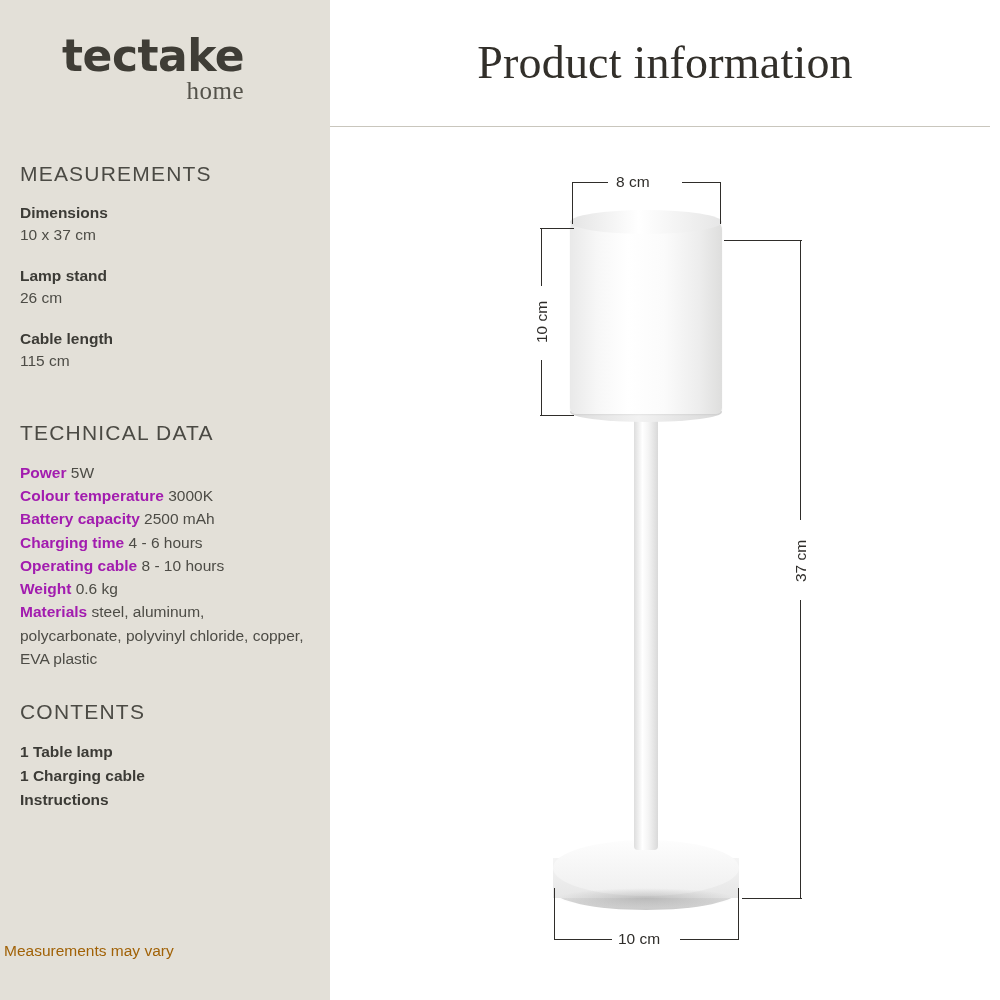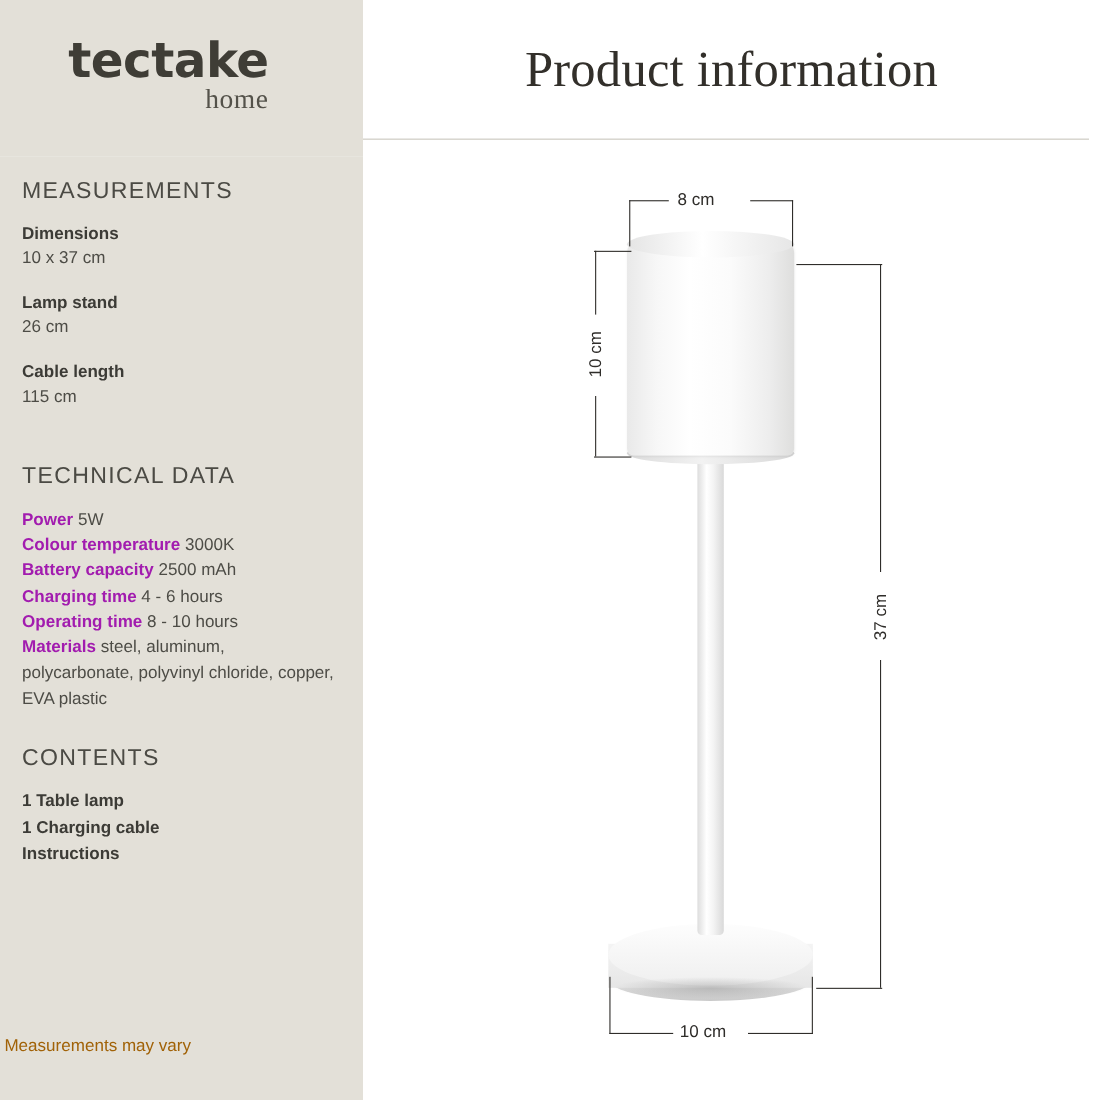--- a/index.html
+++ b/index.html
@@ -298,22 +298,26 @@
           </div>
           <div class="tech-line">
             <b>Battery capacity</b> 
             <span>2500 mAh</span>
           </div>
           <div class="tech-line">
             <b>Charging time</b> 
             <span>4 - 6 hours</span>
           </div>
           <div class="tech-line">
-            <b>Operating time</b> 
+            <b>Operating cable</b> 
             <span>8 - 10 hours</span>
+          </div>
+          <div class="tech-line">
+            <b>Weight</b> 
+            <span>0.6 kg</span>
           </div>
           <div class="tech-line">
             <b>Materials</b> 
             <span>steel, aluminum, polycarbonate, polyvinyl chloride, copper, EVA plastic</span>
           </div>
         </div>
 
         <div class="gap-lg"></div>
 
         <div class="section-title">CONTENTS</div>

